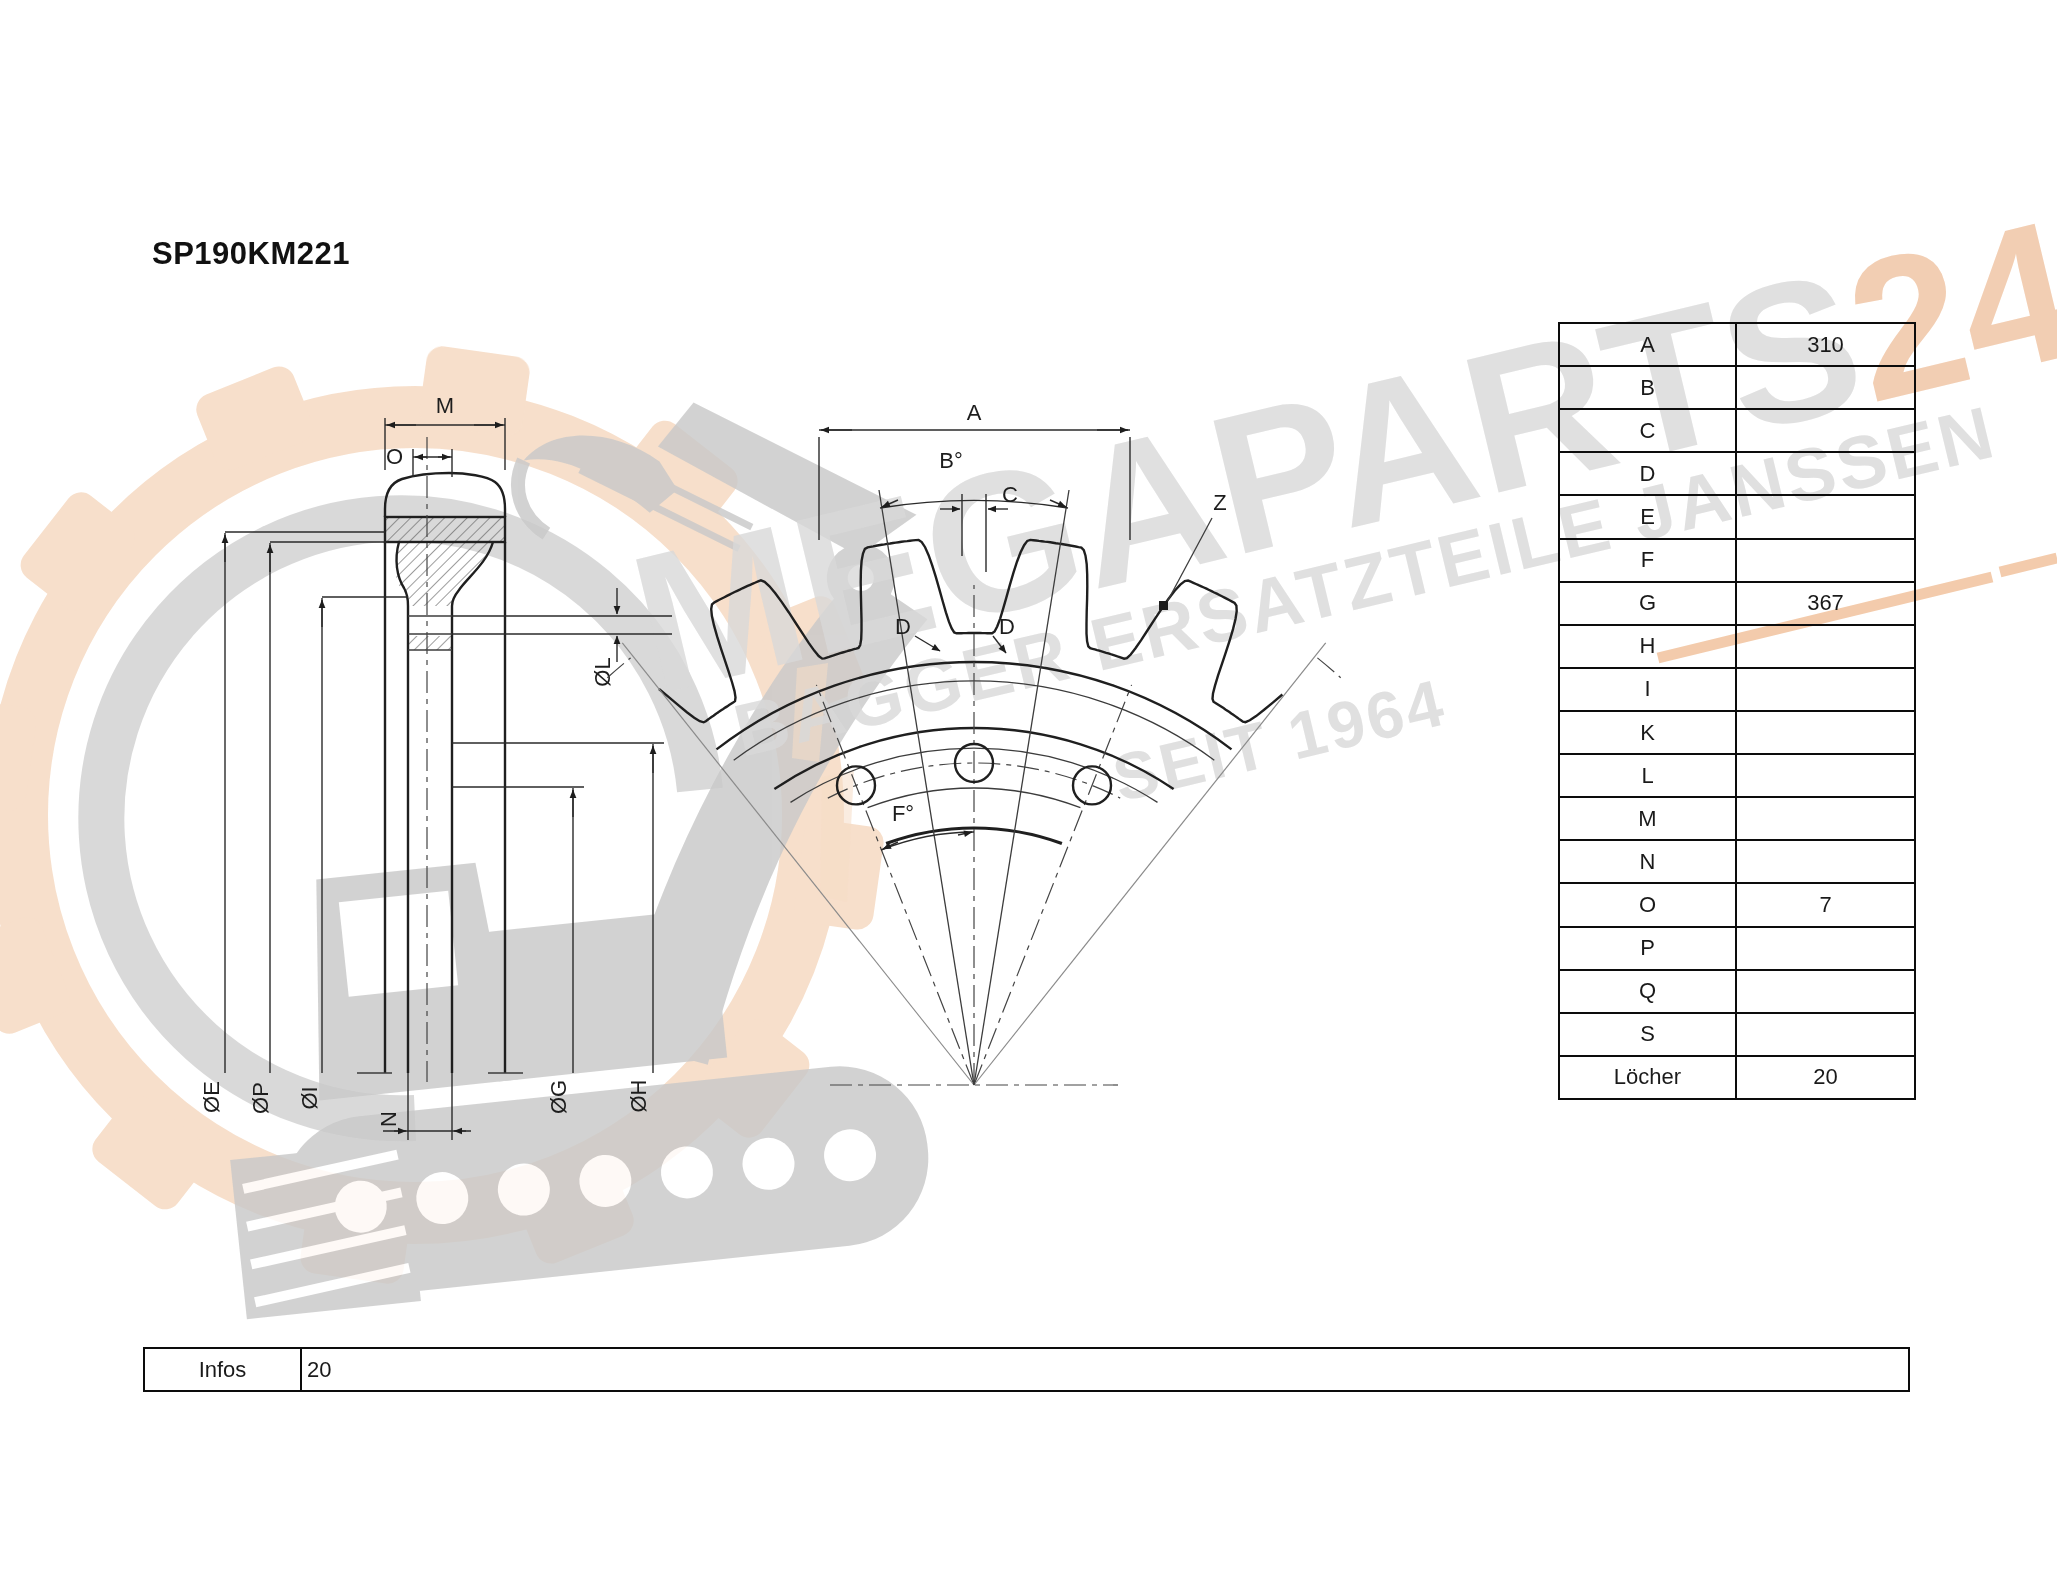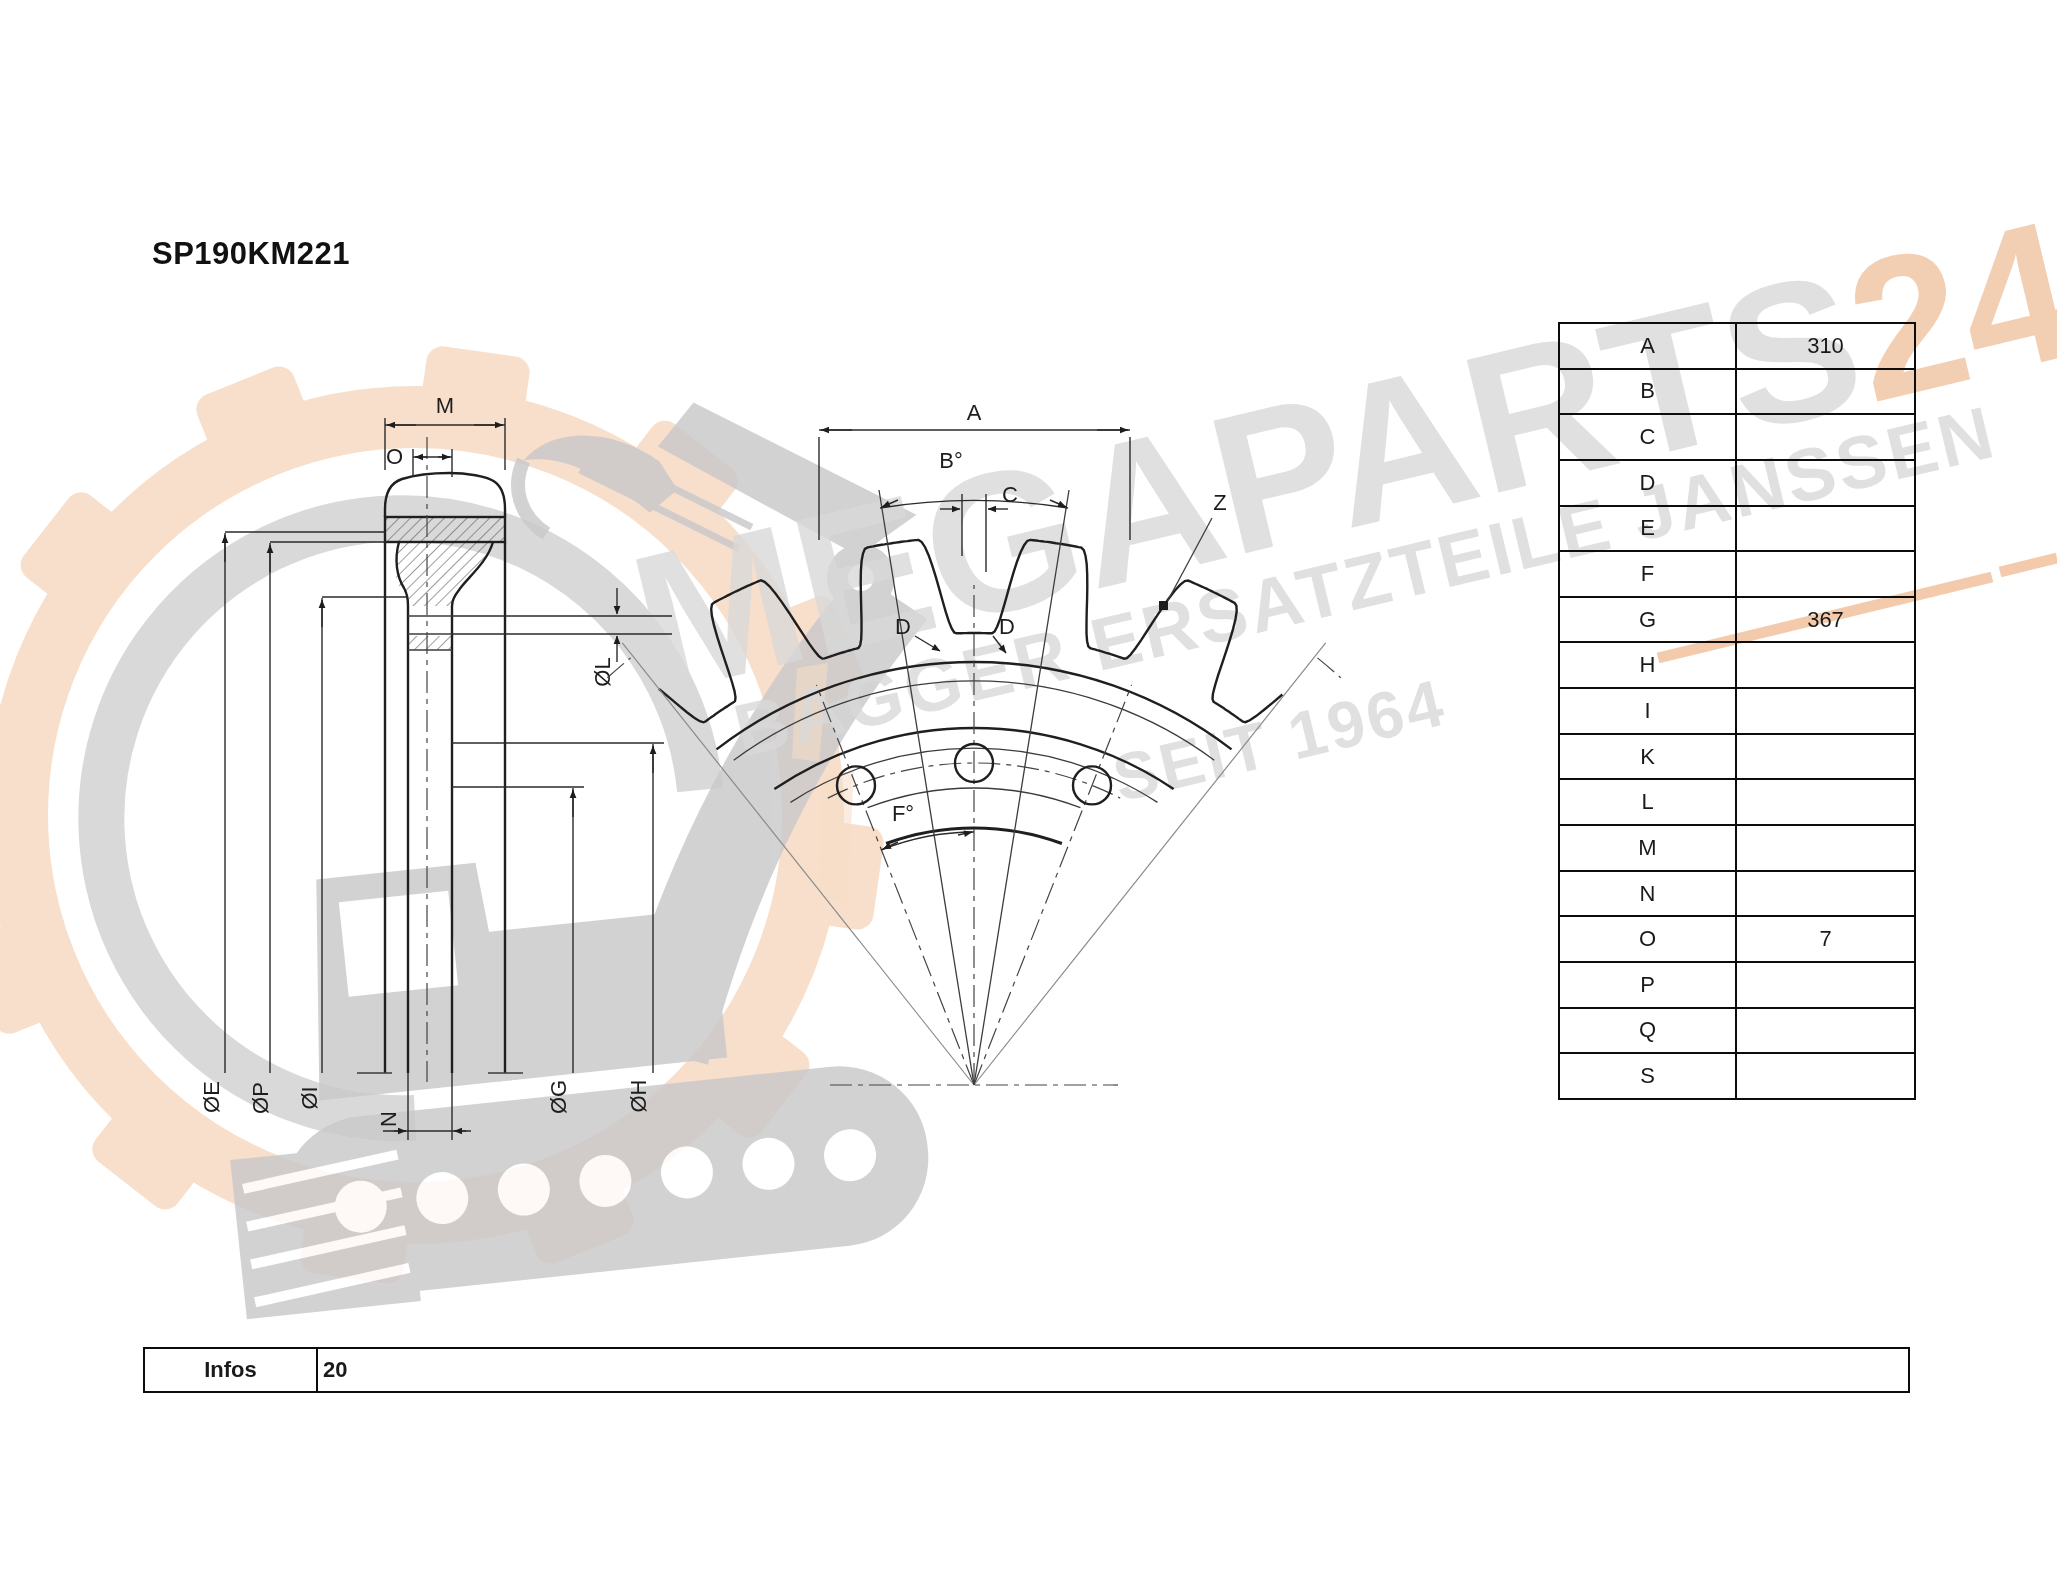--- a/index.html
+++ b/index.html
@@ -8,21 +8,21 @@
   .art{position:absolute;left:0;top:0;width:2057px;height:1589px;}
   .page-title{position:absolute;left:152px;top:236px;font-size:31px;font-weight:bold;
               letter-spacing:.5px;color:#111;}
   table{border-collapse:collapse;background:transparent;table-layout:fixed;}
   .spec-table{position:absolute;left:1558px;top:322px;width:352px;height:778px;}
   .spec-table td{border:2px solid #0c0c0c;font-size:22px;text-align:center;
                  vertical-align:middle;padding:0;}
   .spec-table td.lbl{width:175px;}
   .spec-table td.val{width:177px;}
   .info-table{position:absolute;left:143px;top:1347px;width:1767px;height:45px;}
-  .info-table td{border:2px solid #0c0c0c;font-size:22px;vertical-align:middle;padding:8px;font-weight:bold;}
+  .info-table td{border:2px solid #0c0c0c;font-size:22px;vertical-align:middle;padding:0;}
   .info-table td.lbl{width:155px;text-align:center;}
   .info-table td.val{text-align:left;padding-left:5px;}
   
   .main{stroke:#1f1f1f;stroke-width:2.4;fill:none;}
   .thick{stroke:#1f1f1f;stroke-width:3.2;fill:none;}
   .thin{stroke:#3c3c3c;stroke-width:1.3;fill:none;}
   .dim{stroke:#2a2a2a;stroke-width:1.4;fill:none;}
   .dashdot{stroke:#444;stroke-width:1.2;fill:none;stroke-dasharray:22 6 5 6;}
   .edge{stroke:#8a8a8a;stroke-width:1.2;fill:none;}
   .lab{font-size:22px;fill:#1d1d1d;}
@@ -292,20 +292,24 @@
         <td class="val"></td>
       </tr>
     <tr>
         <td class="lbl">Q</td>
         <td class="val"></td>
       </tr>
     <tr>
         <td class="lbl">S</td>
         <td class="val"></td>
       </tr>
+    <tr>
+        <td class="lbl">Löcher</td>
+        <td class="val">20</td>
+      </tr>
   </tbody>
 </table>
 
 <table class="info-table">
   <tbody>
     <tr>
       <td class="lbl">Infos</td>
       <td class="val">20</td>
     </tr>
   </tbody>

